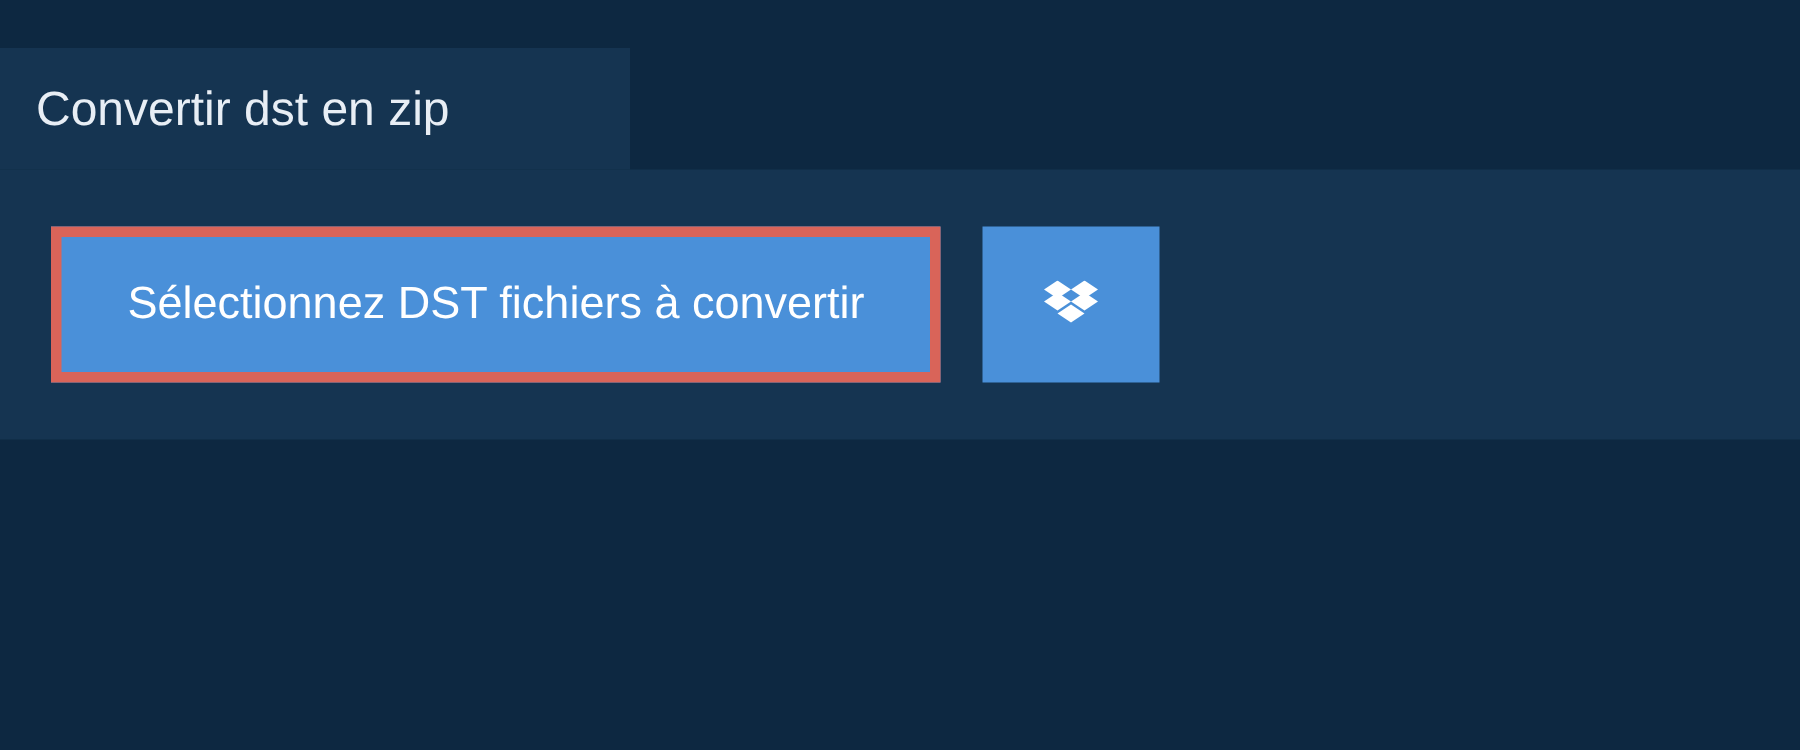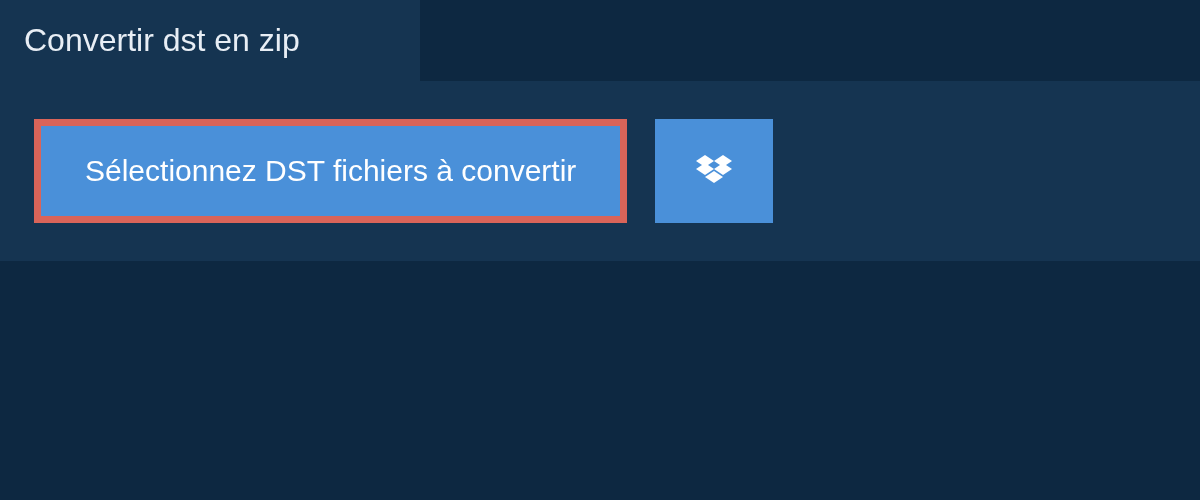--- a/index.html
+++ b/index.html
@@ -17,20 +17,21 @@
     .tab-container {
       display: flex;
     }
     .tab {
       background: #153451;
       color: #e8eef5;
       padding: 22px 40px 22px 24px;
       font-size: 32px;
       font-weight: 300;
       width: 420px;
+      margin-top: 32px;
     }
     .panel {
       background: #153451;
       padding: 38px 34px;
       width: 100%;
     }
     .button-row {
       display: flex;
       gap: 28px;
     }

